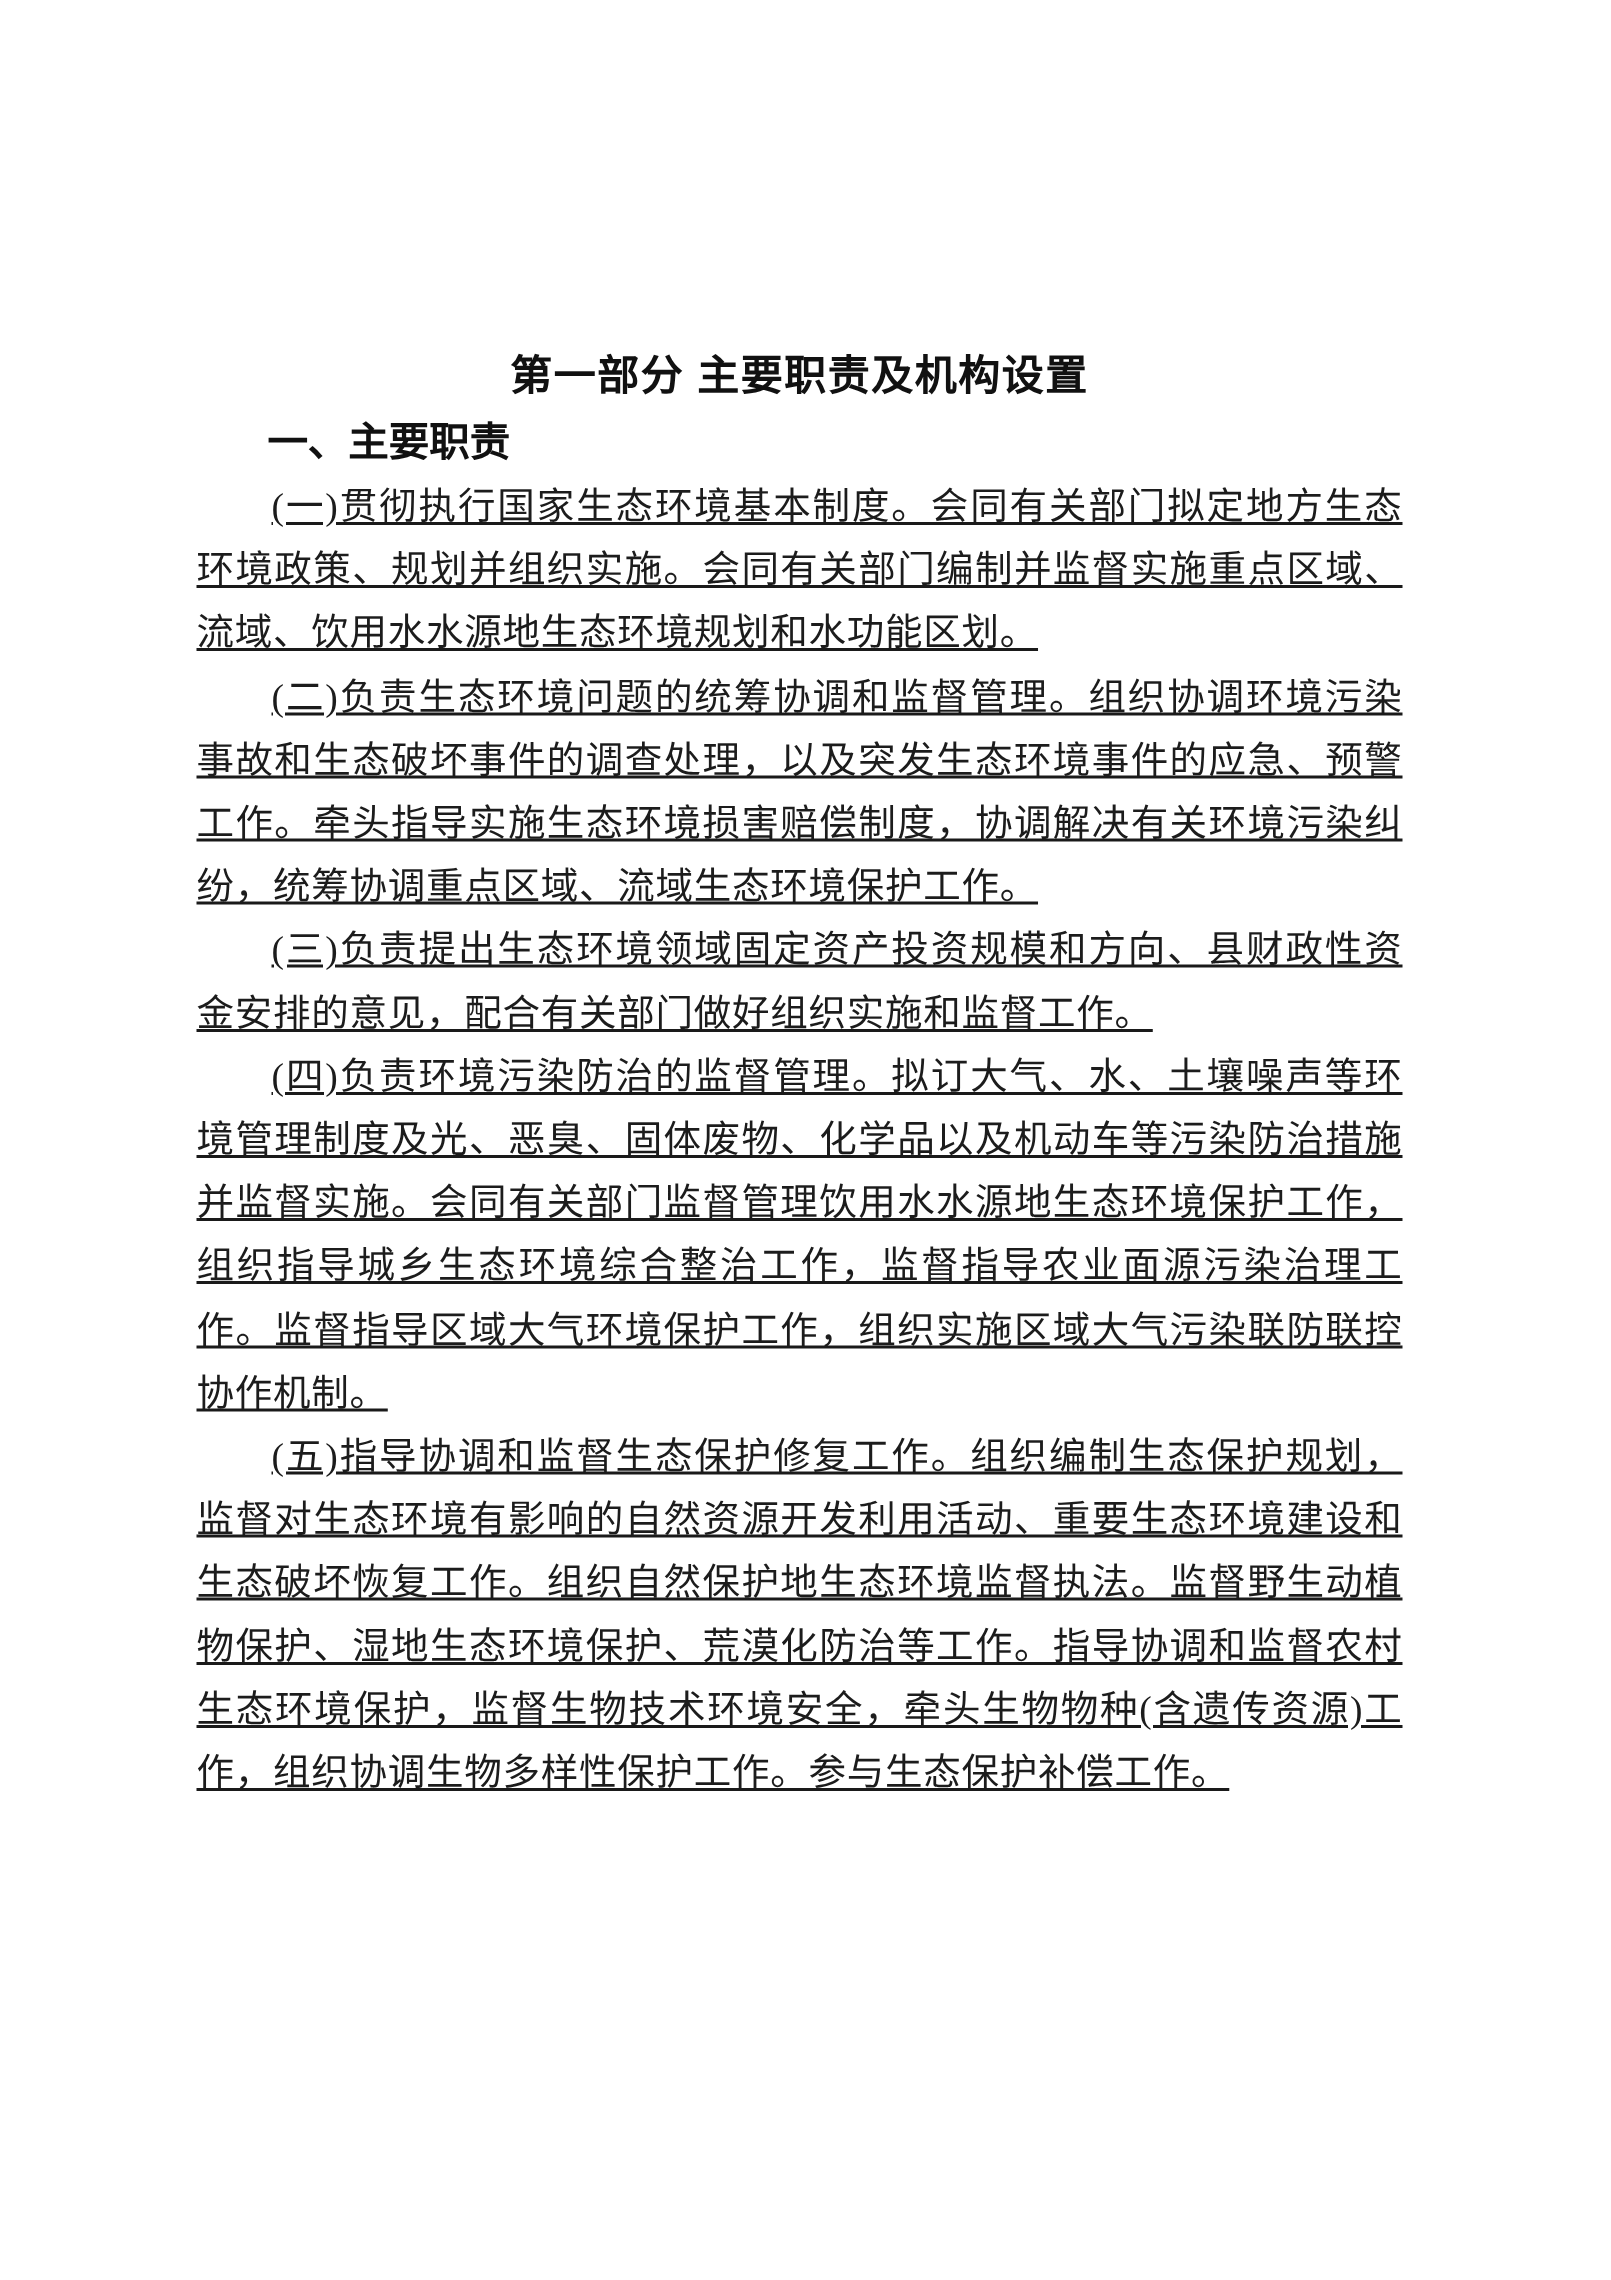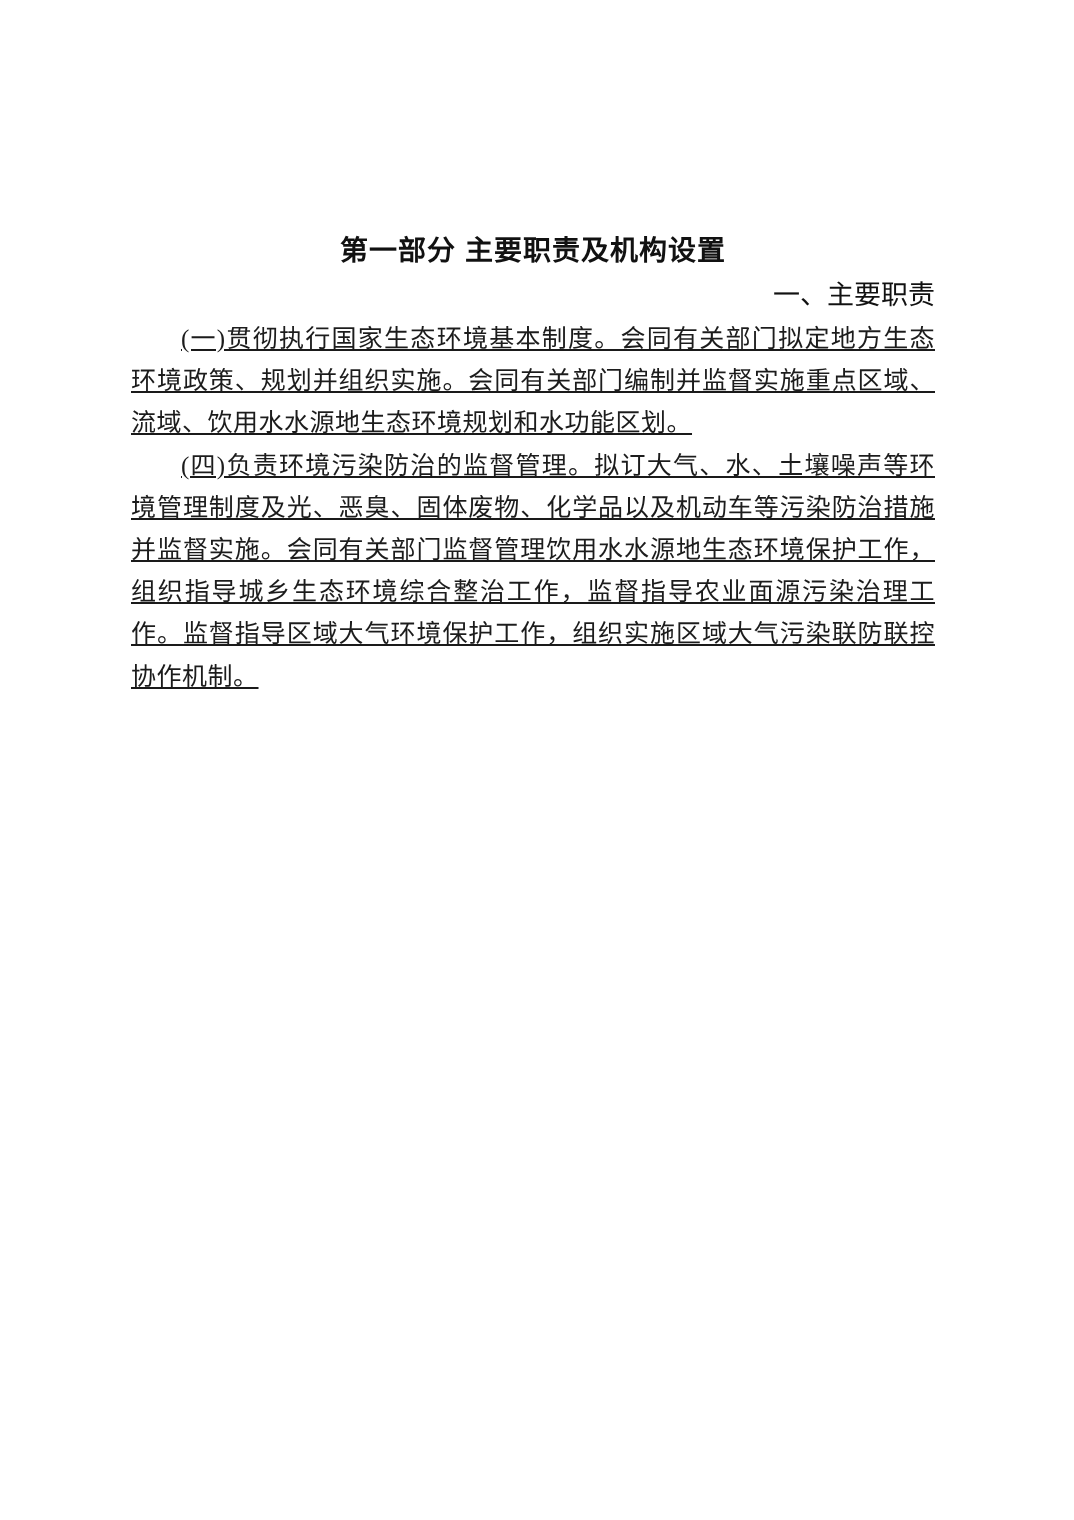--- a/index.html
+++ b/index.html
@@ -25,26 +25,25 @@
     font-family: "Liberation Sans", "DejaVu Sans", sans-serif;
     font-weight: 700;
     font-size: 28px;
     line-height: 46px;
     text-align: center;
     letter-spacing: 1px;
     color: #111111;
   }
   .section-heading {
     font-family: "Liberation Serif", "DejaVu Serif", serif;
-    font-weight: 400;
+    font-weight: 700;
     font-size: 27px;
     line-height: 42px;
     text-indent: 1.75em;
     color: #111111;
-    text-align: right;
   }
   .paragraphs {
     margin-top: 2px;
     text-decoration: underline;
   }
   .body-para {
     font-size: 25px;
     line-height: 42.2px;
     text-align: justify;
     text-justify: inter-ideograph;
@@ -64,17 +63,20 @@
 </style>
 </head>
 <body>
 
 <div class="page">
   <div class="content">
     <h1 class="doc-title">第一部分 主要职责及机构设置</h1>
     <h2 class="section-heading">一、主要职责</h2>
     <div class="paragraphs">
         <p class="body-para">(一)贯彻执行国家生态环境基本制度。会同有关部门拟定地方生态环境政策、规划并组织实施。会同有关部门编制并监督实施重点区域、流域、饮用水水源地生态环境规划和水功能区划。</p>
+        <p class="body-para">(二)负责生态环境问题的统筹协调和监督管理。组织协调环境污染事故和生态破坏事件的调查处理，以及突发生态环境事件的应急、预警工作。牵头指导实施生态环境损害赔偿制度，协调解决有关环境污染纠纷，统筹协调重点区域、流域生态环境保护工作。</p>
+        <p class="body-para">(三)负责提出生态环境领域固定资产投资规模和方向、县财政性资金安排的意见，配合有关部门做好组织实施和监督工作。</p>
         <p class="body-para">(四)负责环境污染防治的监督管理。拟订大气、水、土壤噪声等环境管理制度及光、恶臭、固体废物、化学品以及机动车等污染防治措施并监督实施。会同有关部门监督管理饮用水水源地生态环境保护工作，组织指导城乡生态环境综合整治工作，监督指导农业面源污染治理工作。监督指导区域大气环境保护工作，组织实施区域大气污染联防联控协作机制。</p>
+        <p class="body-para">(五)指导协调和监督生态保护修复工作。组织编制生态保护规划，监督对生态环境有影响的自然资源开发利用活动、重要生态环境建设和生态破坏恢复工作。组织自然保护地生态环境监督执法。监督野生动植物保护、湿地生态环境保护、荒漠化防治等工作。指导协调和监督农村生态环境保护，监督生物技术环境安全，牵头生物物种(含遗传资源)工作，组织协调生物多样性保护工作。参与生态保护补偿工作。</p>
       </div>
   </div>
   <div class="page-number">- 2 -</div>
 </div>
 
 </body></html>

